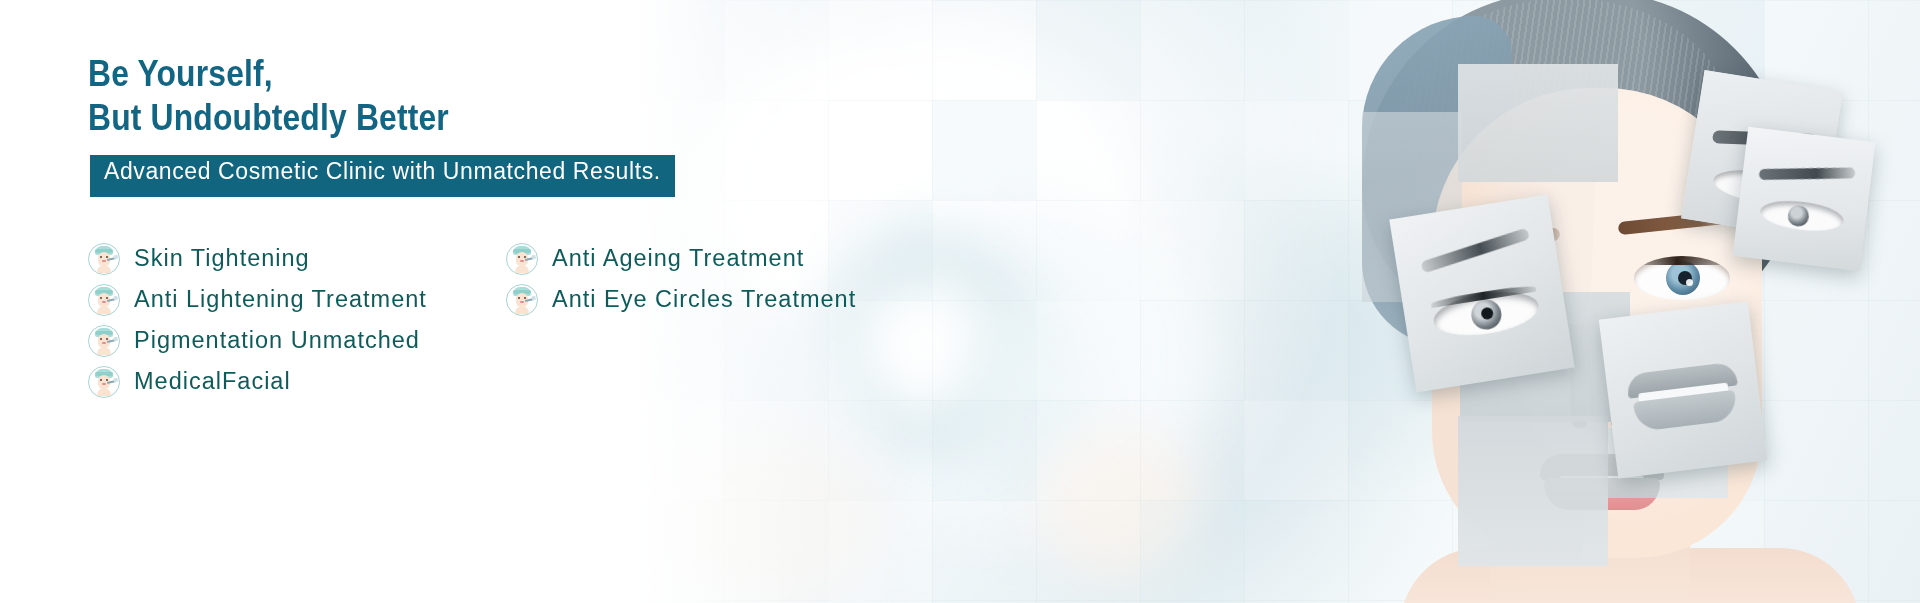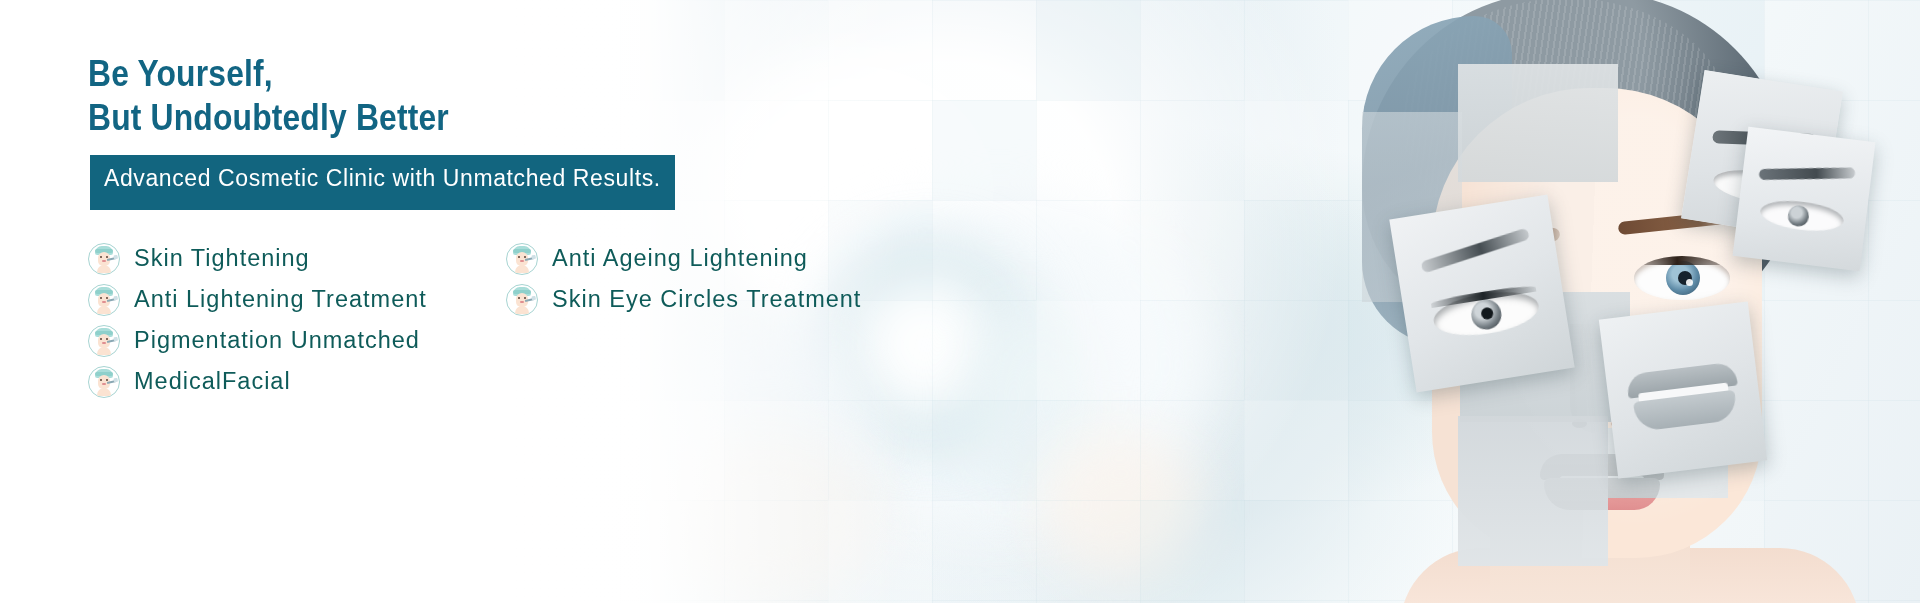--- a/index.html
+++ b/index.html
@@ -118,22 +118,22 @@
   .headline{
     position:absolute;left:0;top:52px;width:820px;
     font-family:"Liberation Sans Narrow","Liberation Sans", sans-serif;
     font-weight:bold;font-size:37px;line-height:44px;
     letter-spacing:.2px;
     transform:scaleX(.86);transform-origin:left center;
   }
   .headline .l{display:block;white-space:nowrap;}
   .subbar{
     position:absolute;left:2px;top:155px;height:34px;
-    padding:3px 14px 18px 14px;
-    display:inline-flex;align-items:flex-end;
+    padding:3px 14px 5px 14px;
+    display:inline-flex;align-items:flex-start;
     font-size:23px;letter-spacing:.6px;white-space:nowrap;
   }
   .lists{position:absolute;left:0;top:238px;width:900px;}
   .col{position:absolute;top:0;}
   .col.left{left:0;width:420px;}
   .col.right{left:418px;width:470px;}
   .item{display:flex;align-items:center;height:41px;margin-bottom:0px;}
   .item-label{font-size:23.5px;letter-spacing:1px;white-space:nowrap;}
   .ico{
     width:30px;height:30px;border-radius:50%;
@@ -355,35 +355,35 @@
           <span class="ico">
             <span class="wrap"></span>
               <span class="hairstrip"></span>
               <span class="fc"></span>
             <span class="ey a"></span>
               <span class="ey b"></span>
               <span class="mo"></span>
             <span class="neckk"></span>
               <span class="needle"></span>
           </span>
-          <span class="item-label">Anti Ageing Lightening</span>
-        </div>
-
-        <div class="item">
-          <span class="ico">
-            <span class="wrap"></span>
-              <span class="hairstrip"></span>
-              <span class="fc"></span>
-            <span class="ey a"></span>
-              <span class="ey b"></span>
-              <span class="mo"></span>
-            <span class="neckk"></span>
-              <span class="needle"></span>
-          </span>
-          <span class="item-label">Skin Eye Circles Treatment</span>
+          <span class="item-label">Anti Ageing Treatment</span>
+        </div>
+
+        <div class="item">
+          <span class="ico">
+            <span class="wrap"></span>
+              <span class="hairstrip"></span>
+              <span class="fc"></span>
+            <span class="ey a"></span>
+              <span class="ey b"></span>
+              <span class="mo"></span>
+            <span class="neckk"></span>
+              <span class="needle"></span>
+          </span>
+          <span class="item-label">Anti Eye Circles Treatment</span>
         </div>
 
 
       </div>
 
     </div>
   </div>
 
 </div>
 

